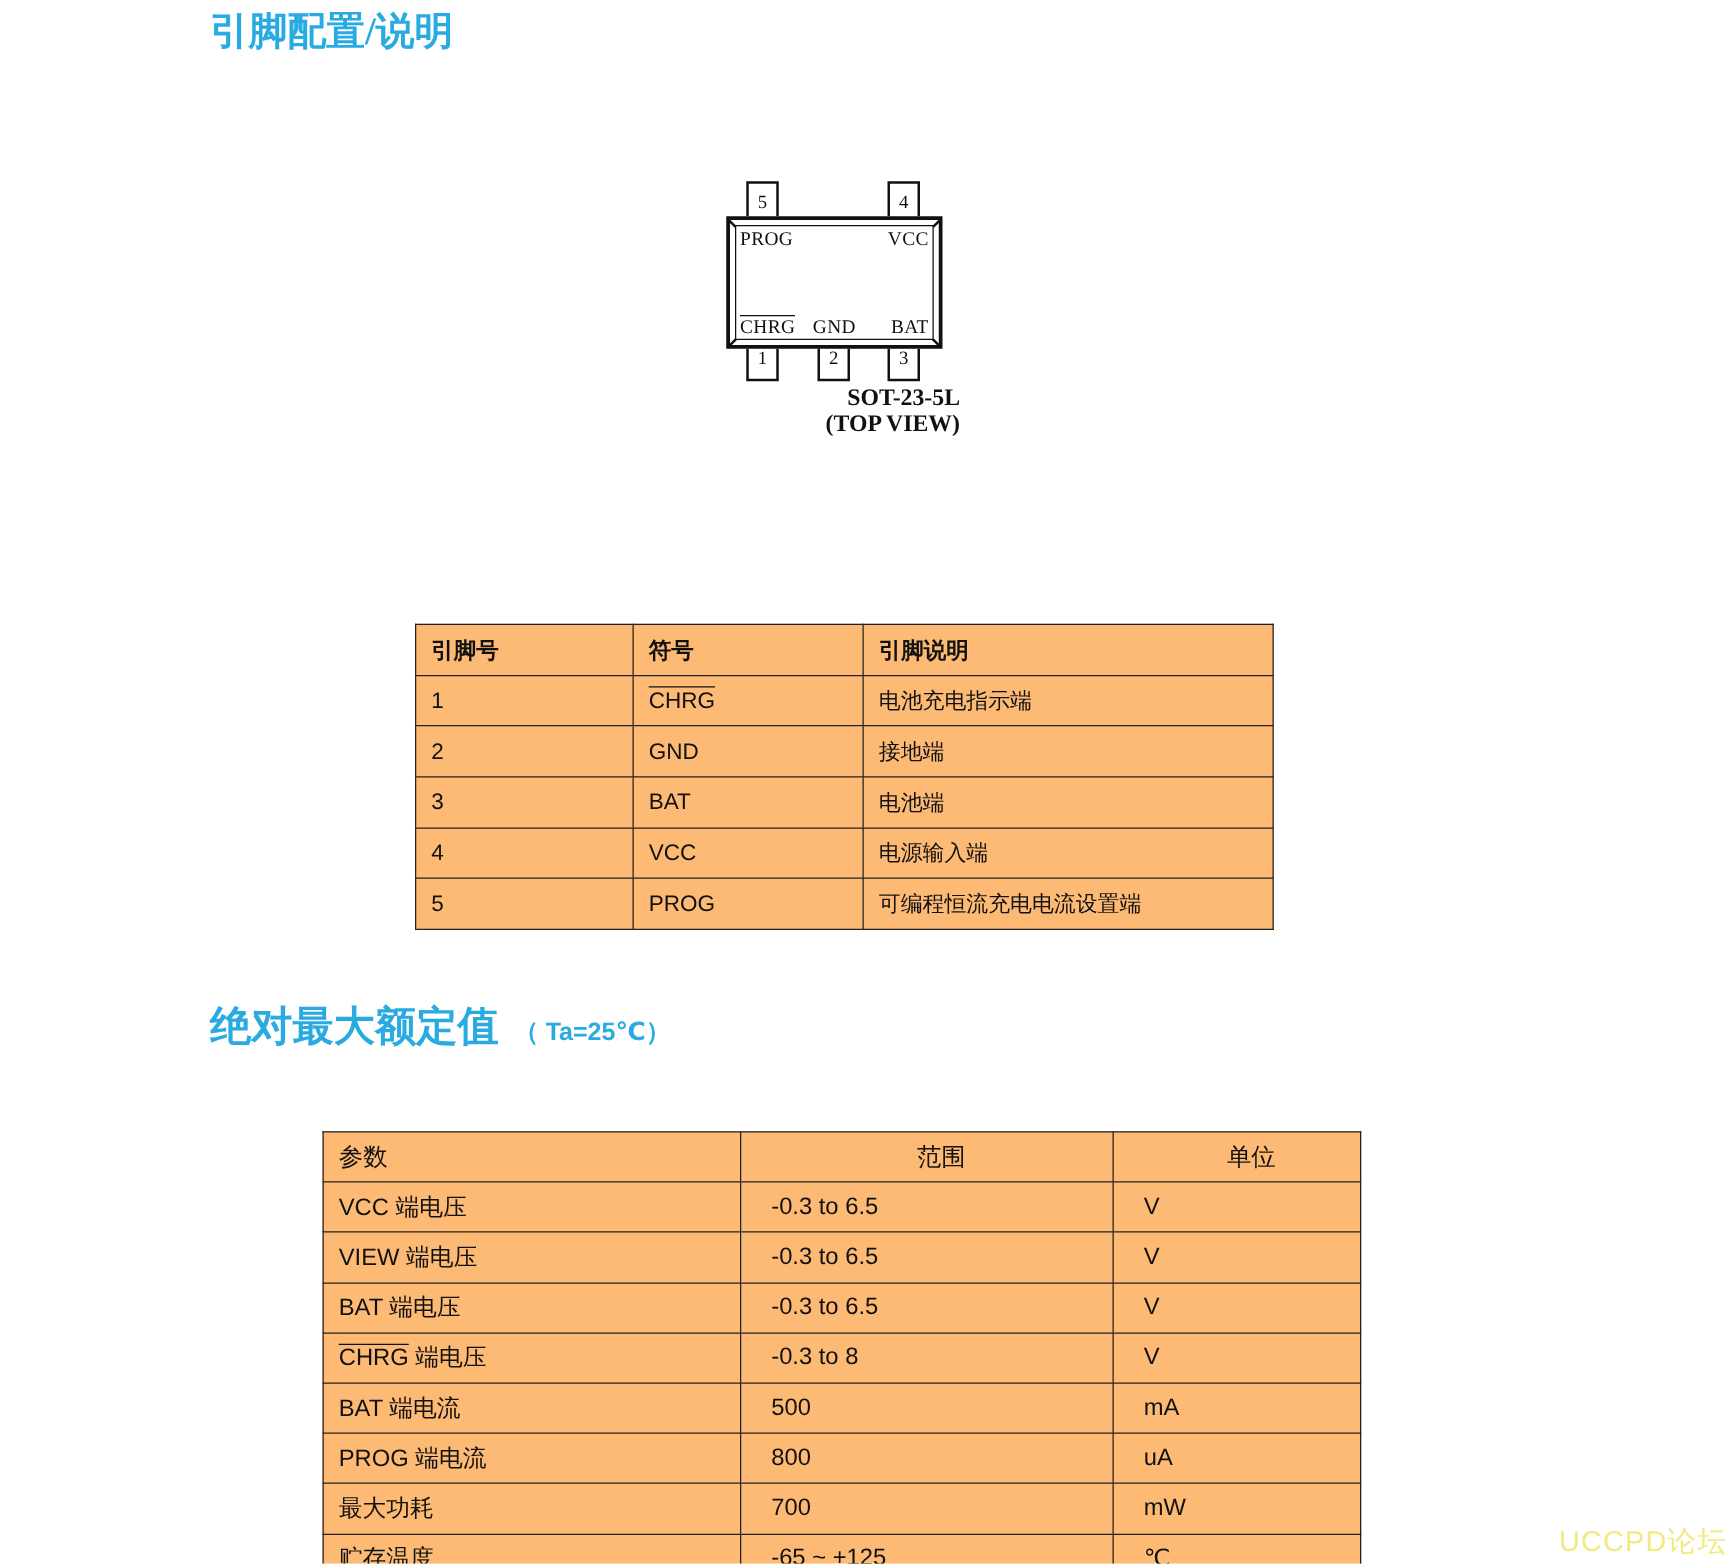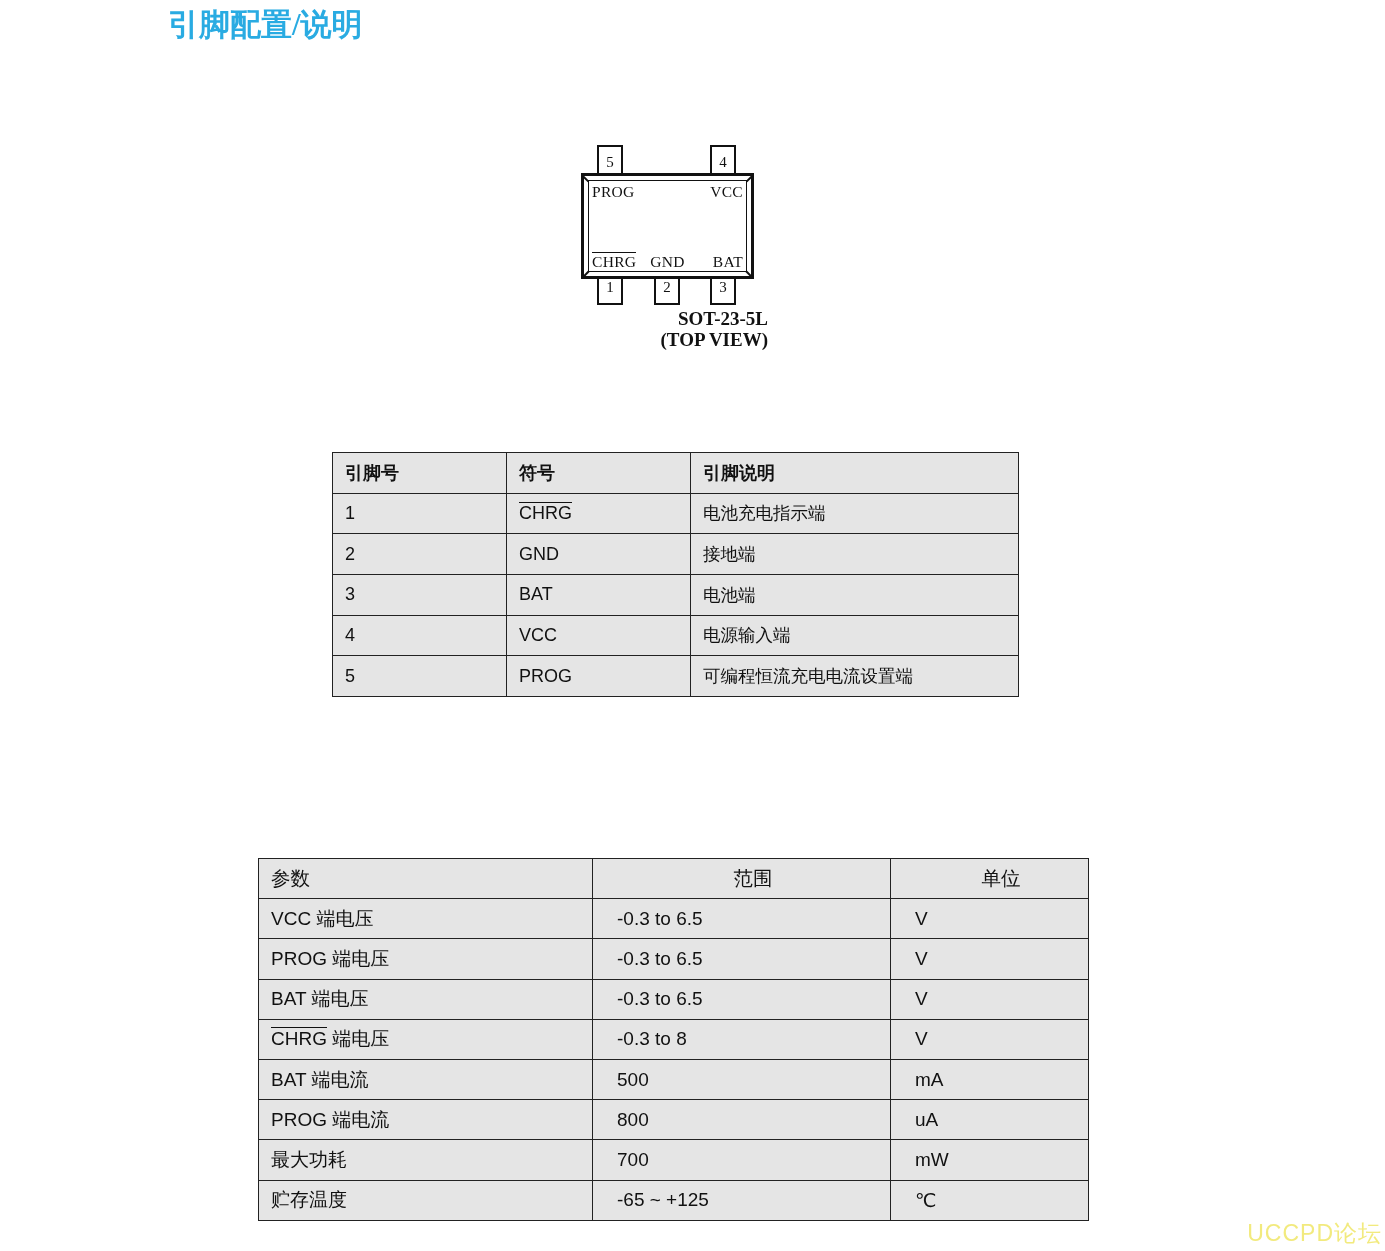--- a/index.html
+++ b/index.html
@@ -35,21 +35,21 @@
   .lbl-gnd{left:50%;transform:translateX(-50%);bottom:5px;}
   .lbl-bat{right:8px;bottom:5px;}
   .caption{position:absolute;left:-20px;width:207px;text-align:right;
            font-family:"Liberation Serif","DejaVu Serif",serif;font-size:19px;font-weight:600;}
   .cap-1{top:163px;}
   .cap-2{top:184px;}
 
   .ov{display:inline-block;border-top:1.6px solid #111;line-height:1.12;}
 
   
-  table{border-collapse:collapse;position:absolute;table-layout:fixed;background:#e5e5e5;}
+  table{border-collapse:collapse;position:absolute;table-layout:fixed;background:#fdba74;margin-top:47px;}
   td,th{border:1.6px solid #222;overflow:hidden;white-space:nowrap;}
   .pin-table{left:332px;top:452px;width:686px;}
   .pin-table th{height:37.5px;text-align:left;padding-left:12px;
       font-family:"Liberation Serif","DejaVu Serif",serif;font-size:18px;font-weight:bold;}
   .pin-table td{height:37.7px;padding-left:12px;}
   .pin-table .c-num,.pin-table .c-sym{font-size:18px;}
   .pin-table .c-desc{font-family:Liberation Mono, monospace;font-size:17.5px;}
 
   .ratings-table{left:258px;top:858px;width:830px;font-size:19px;}
   .ratings-table th{height:37.2px;font-weight:normal;font-size:19.5px;text-align:center;}
@@ -137,20 +137,23 @@
         <td class="c-desc">电源输入端</td>
       </tr>
       <tr>
         <td class="c-num">5</td>
         <td class="c-sym">PROG</td>
         <td class="c-desc">可编程恒流充电电流设置端</td>
       </tr>
     </tbody>
   </table>
 
+  <div class="sec-title title-2">
+    <span>绝对最大额定值</span><span class="cond">（ Ta=25℃）</span>
+  </div>
 
   <table class="ratings-table">
     <colgroup>
         <col style="width:334px">
         <col style="width:298px">
         <col style="width:198px">
       </colgroup>
     <thead>
       <tr>
         <th class="c-param">参数</th>
@@ -158,21 +161,21 @@
         <th class="c-unit">单位</th>
       </tr>
     </thead>
     <tbody>
       <tr>
         <td class="c-param">VCC 端电压</td>
         <td class="c-range">-0.3 to 6.5</td>
         <td class="c-unit">V</td>
       </tr>
       <tr>
-        <td class="c-param">PROG 端电压</td>
+        <td class="c-param">VIEW 端电压</td>
         <td class="c-range">-0.3 to 6.5</td>
         <td class="c-unit">V</td>
       </tr>
       <tr>
         <td class="c-param">BAT 端电压</td>
         <td class="c-range">-0.3 to 6.5</td>
         <td class="c-unit">V</td>
       </tr>
       <tr>
         <td class="c-param"><span class="ov">CHRG</span><span> 端电压</span></td>

